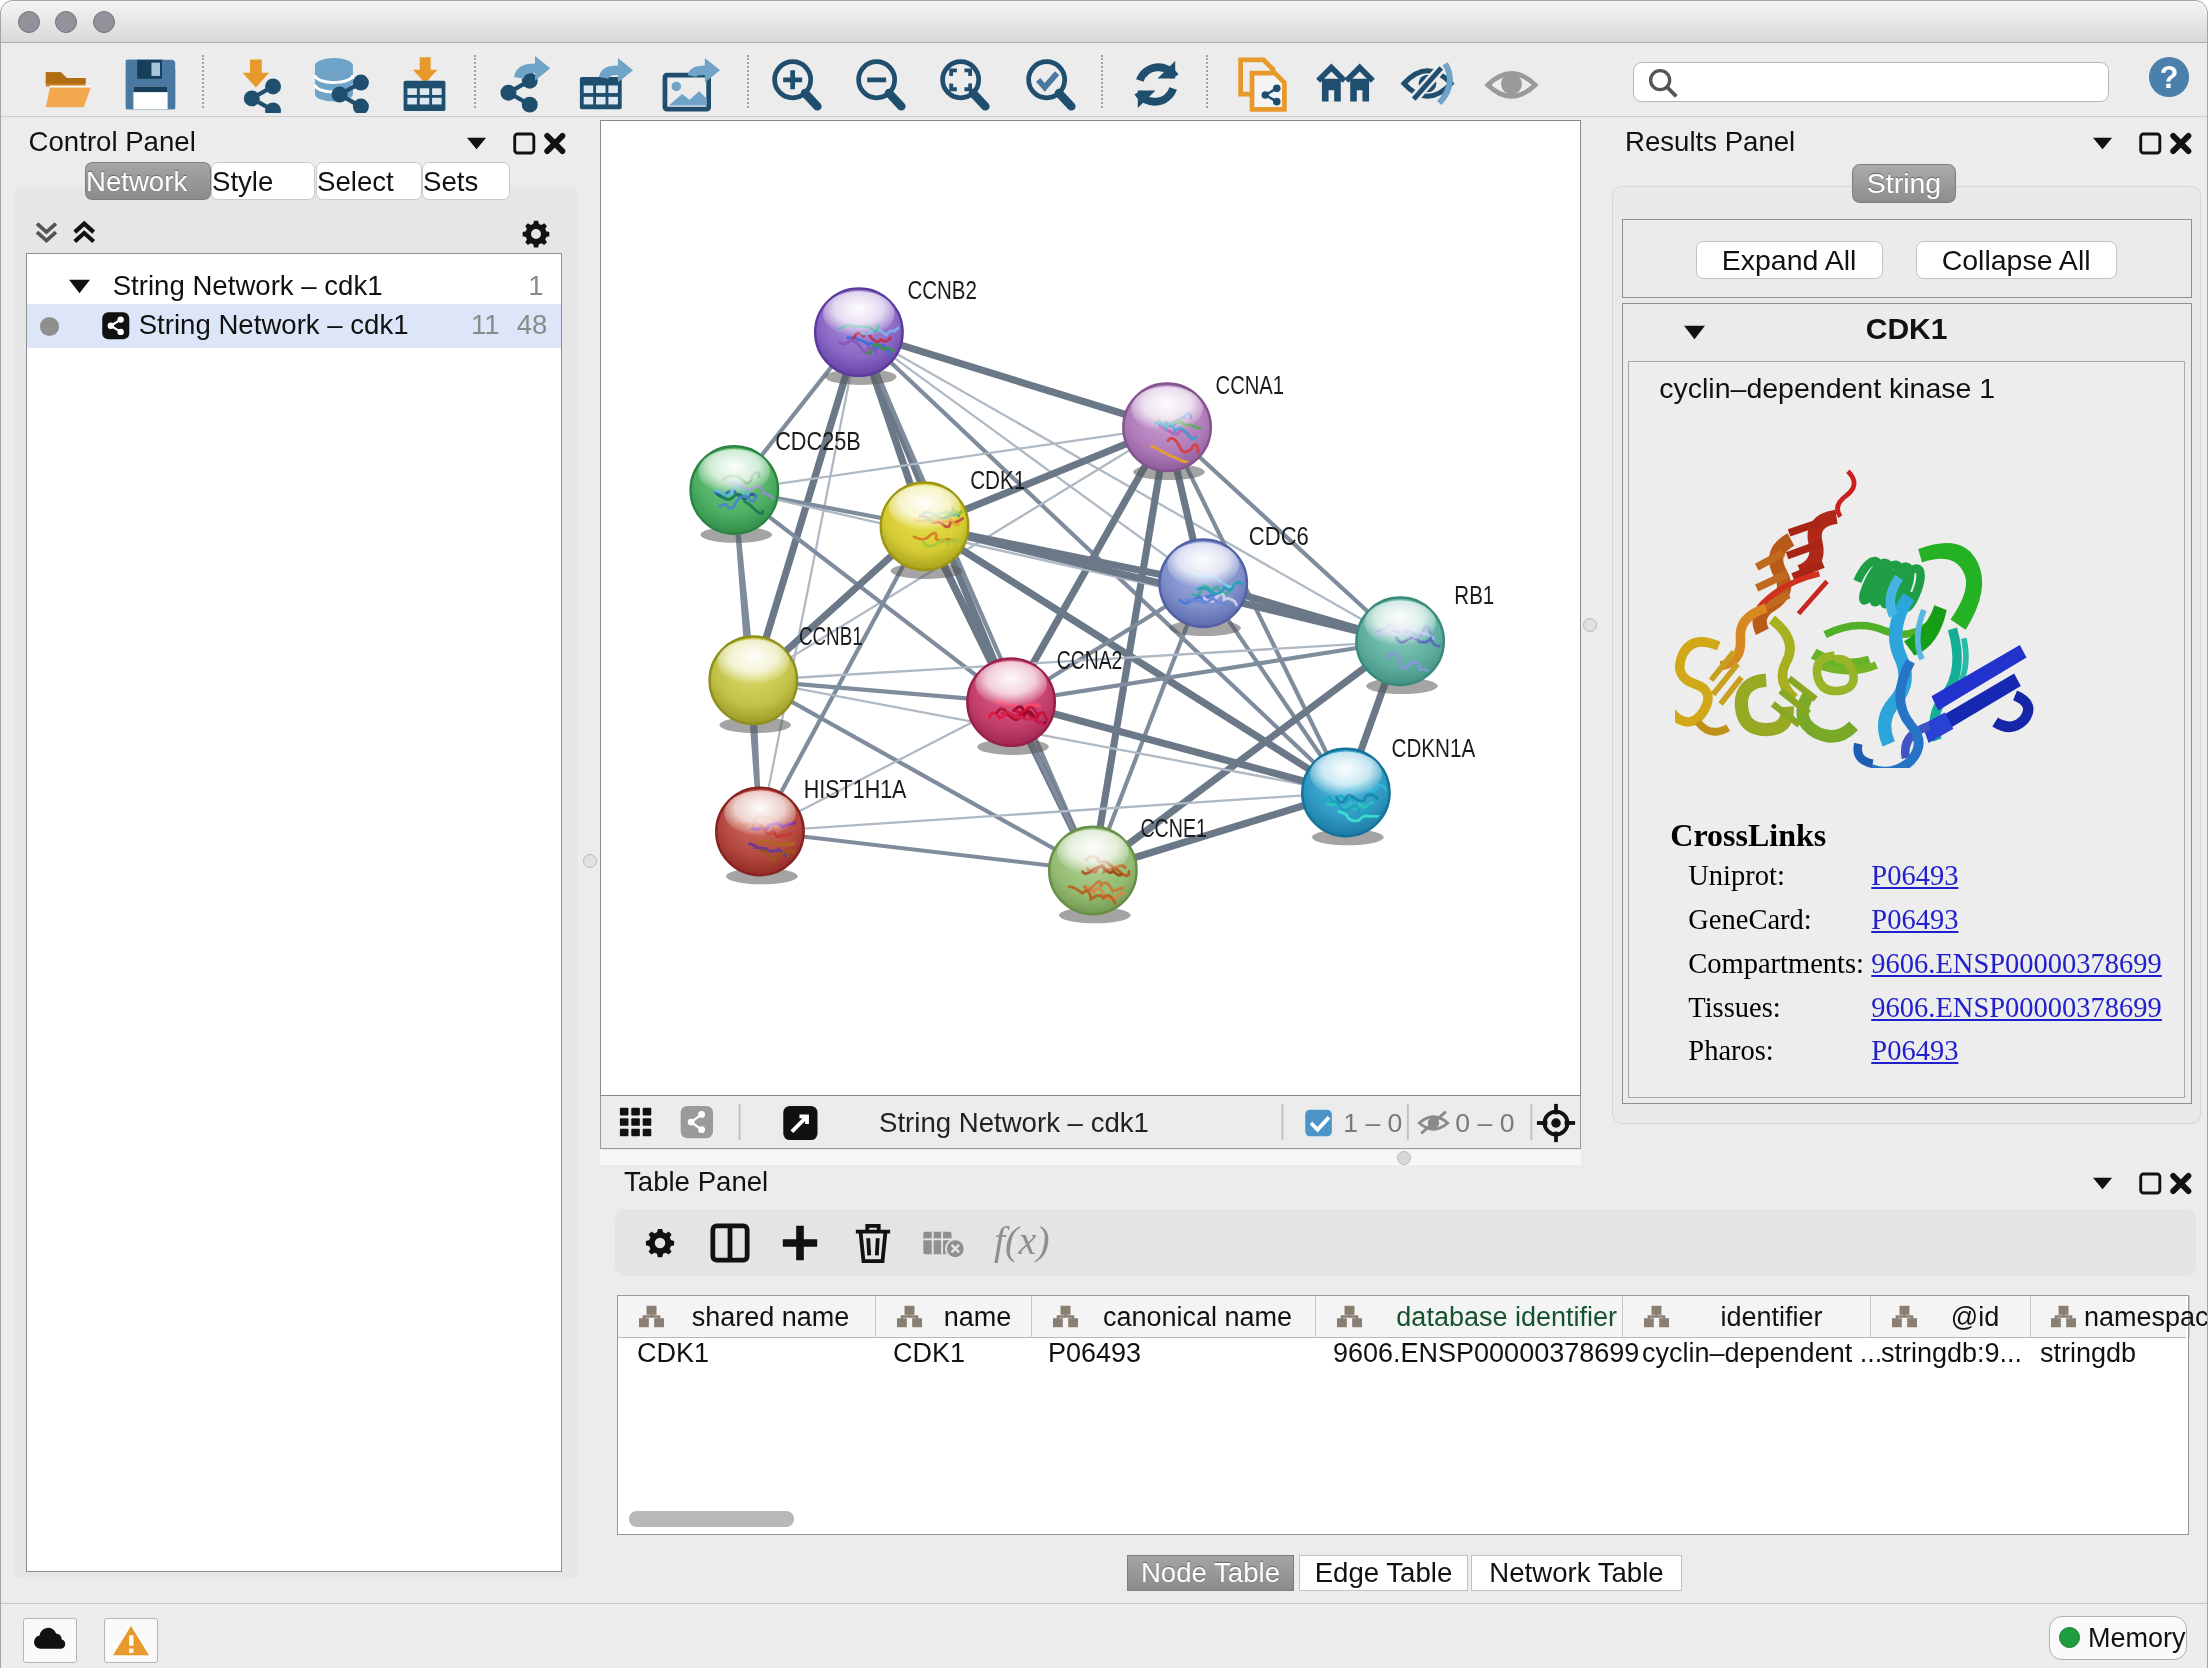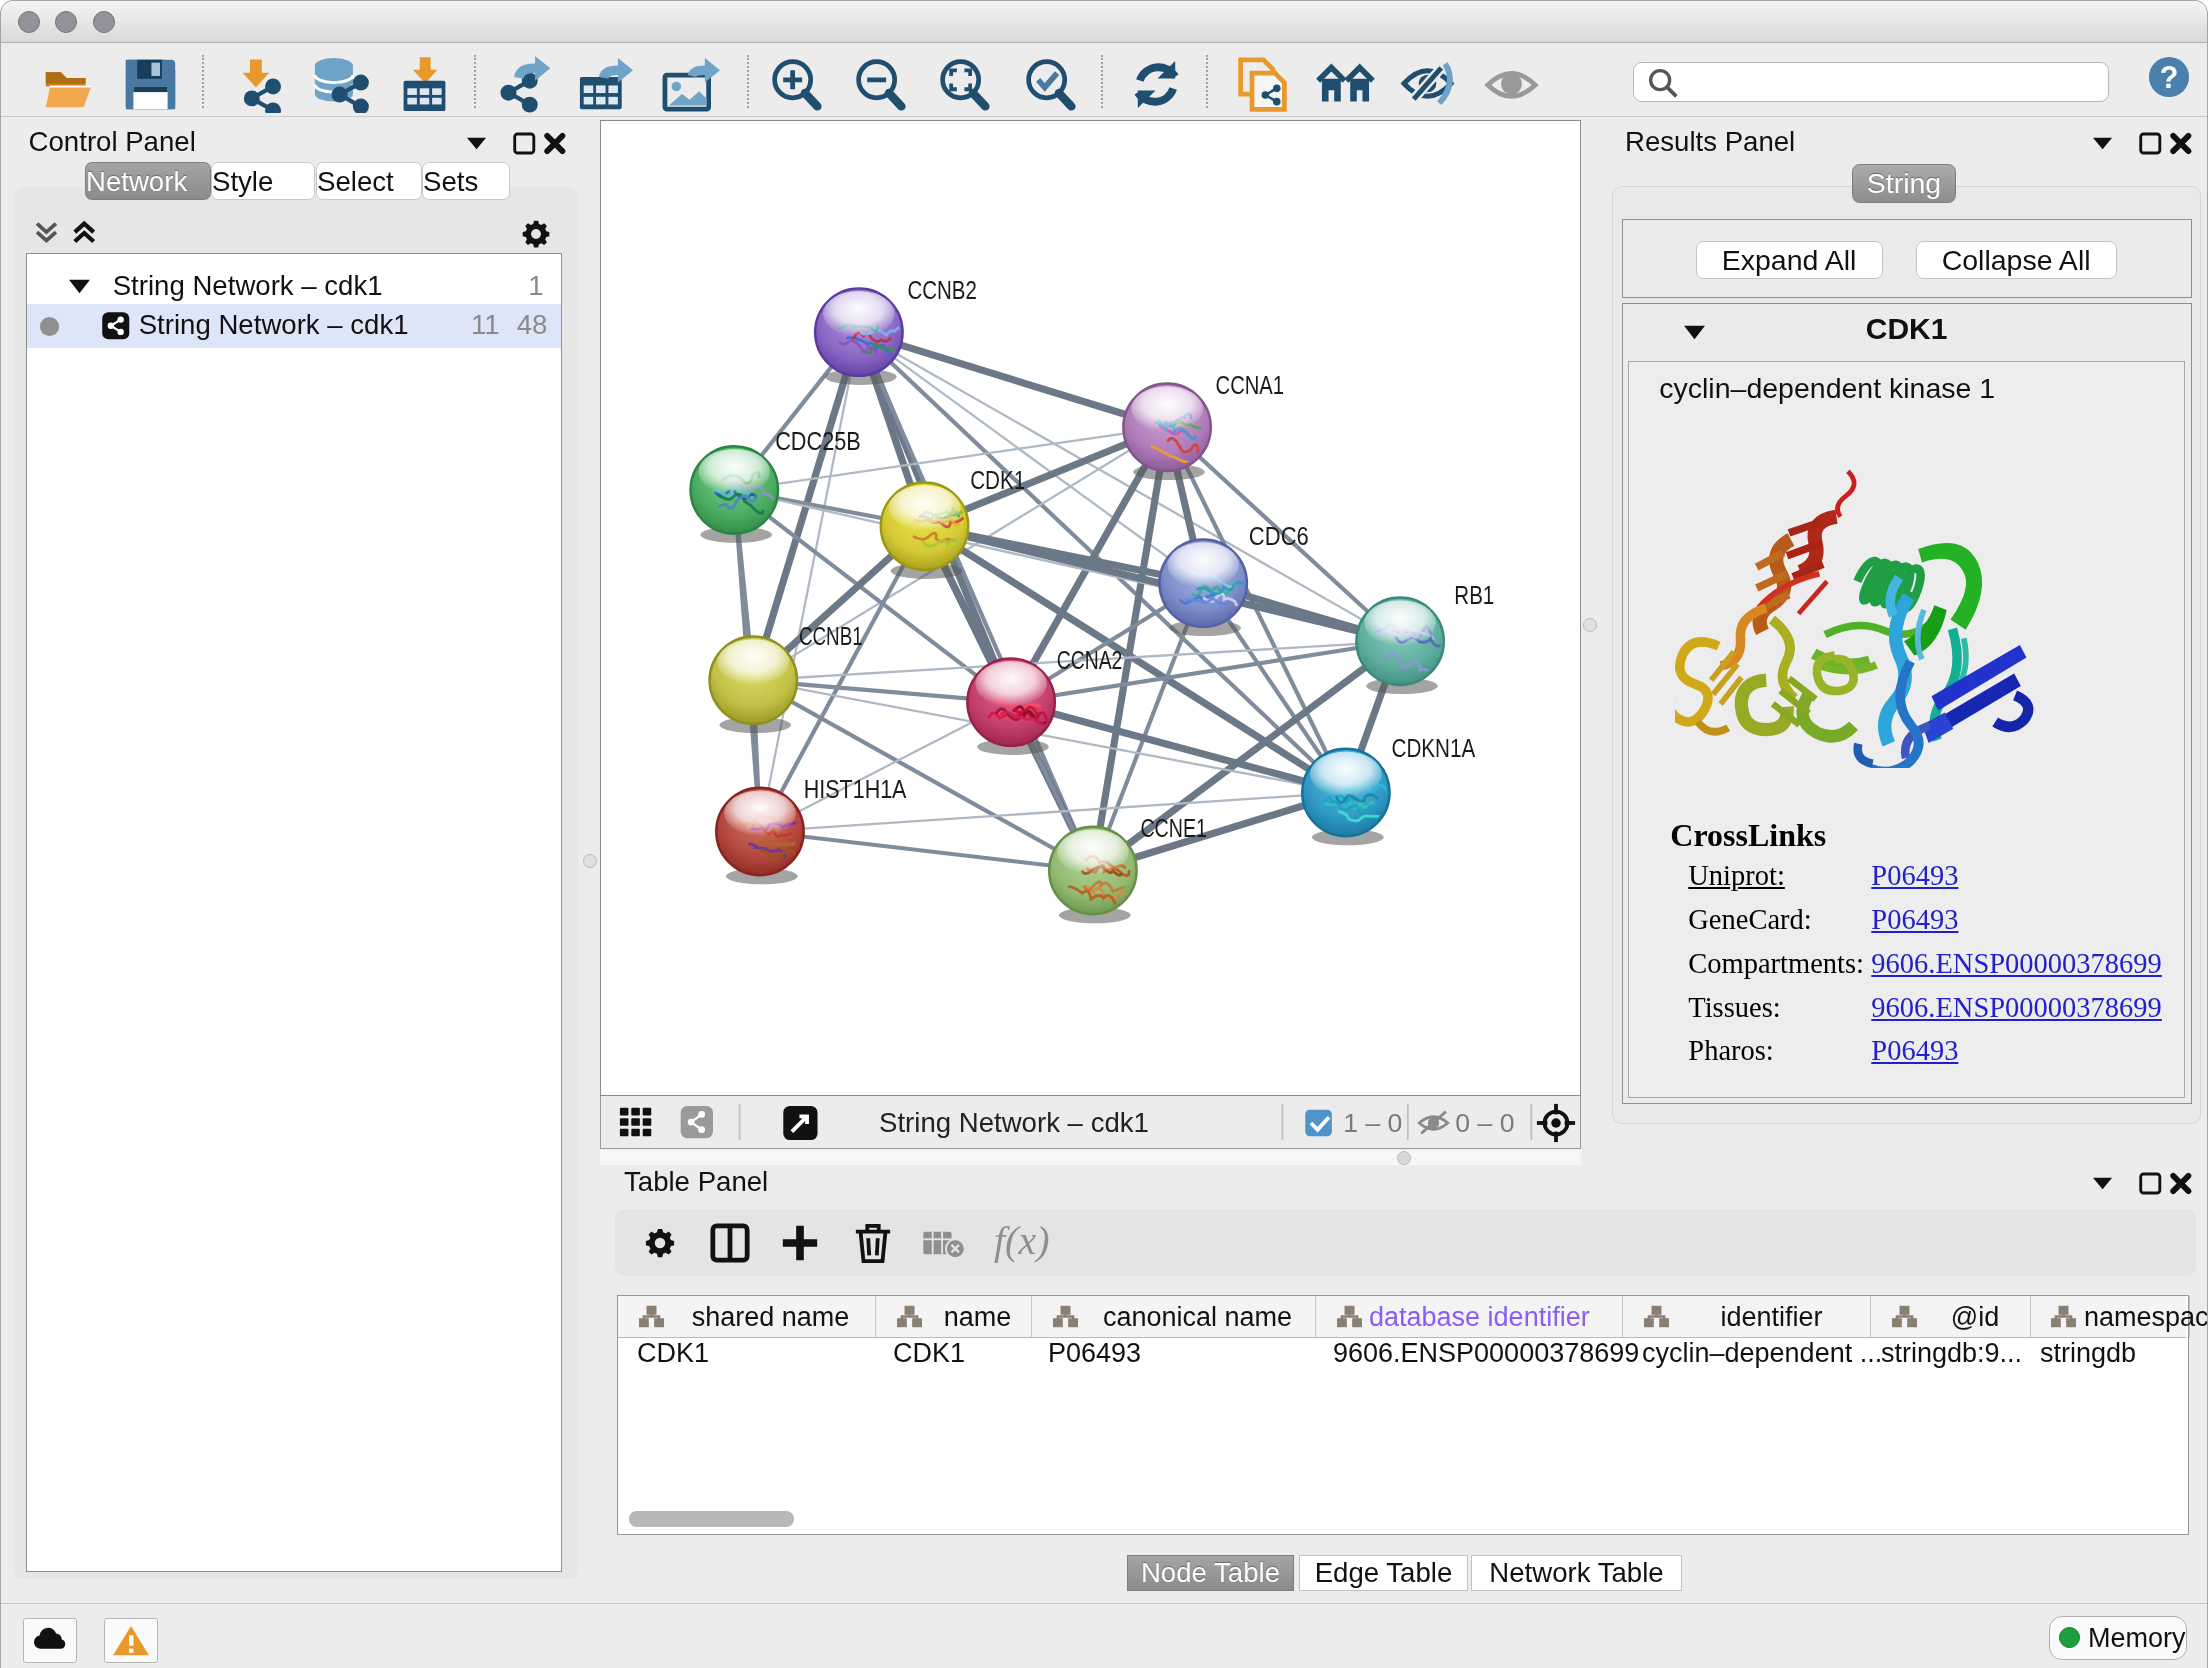--- a/index.html
+++ b/index.html
@@ -678,21 +678,21 @@
 <path d="M370 200 l-93 56 l-7 -15 l93 -54 Z" fill="#2232cc"></path>
 <path d="M364 230 l-87 52 l-7 -14 l87 -51 Z" fill="#1628b2"></path>
 <path d="M284 258 l-24 13 l7 19 l26 -15 Z" fill="#2a42d4"></path>
 <path d="M358 240 q22 9 9 26 q-13 13 -30 2" fill="none" stroke="#1626a8" stroke-width="11"></path>
 <path d="M268 272 q-30 9 -25 34" fill="none" stroke="#4054c4" stroke-width="9"></path>
 <path d="M248 204 q-22 40 0 67 q17 19 0 38 q-19 17 -42 8" fill="none" stroke="#2674c6" stroke-width="10"></path>
 <path d="M208 312 q-19 -4 -15 -21" fill="none" stroke="#1f5cb4" stroke-width="9"></path>
 </svg></div>
 
       <div class="abs serif" style="left:41px;top:455px;font-size:32px;font-weight:bold;color:#000;">CrossLinks</div>
-      <div class="abs serif" style="left:59px;top:498px;font-size:28.5px;color:#000;text-decoration:underline;">Uniprot:</div>
+      <div class="abs serif" style="left:59px;top:498px;font-size:28.5px;color:#000;">Uniprot:</div>
       <div class="abs serif xlink" style="left:242px;top:498px;font-size:28.5px;">P06493</div>
       <div class="abs serif" style="left:59px;top:542px;font-size:28.5px;color:#000;">GeneCard:</div>
       <div class="abs serif xlink" style="left:242px;top:542px;font-size:28.5px;">P06493</div>
       <div class="abs serif" style="left:59px;top:586px;font-size:28.5px;color:#000;">Compartments:</div>
       <div class="abs serif xlink" style="left:242px;top:586px;font-size:28.5px;">9606.ENSP00000378699</div>
       <div class="abs serif" style="left:59px;top:630px;font-size:28.5px;color:#000;">Tissues:</div>
       <div class="abs serif xlink" style="left:242px;top:630px;font-size:28.5px;">9606.ENSP00000378699</div>
       <div class="abs serif" style="left:59px;top:673px;font-size:28.5px;color:#000;">Pharos:</div>
       <div class="abs serif xlink" style="left:242px;top:673px;font-size:28.5px;">P06493</div>
     </div>
@@ -774,21 +774,21 @@
 <div class="abs" style="left:467px;top:5.7px;width:225px;text-align:center;font-size:27px;color:#111;">canonical name</div>
 <div class="th" style="left:698px;width:307px;"></div>
 <div class="abs" style="left:719px;top:8.6px;"><svg width="25" height="23" viewBox="0 0 26 24">
           <g fill="none" stroke="#8a7f72" stroke-width="2.4">
             <rect x="9" y="2" width="8" height="7" fill="#8a7f72"></rect>
             <rect x="1" y="15" width="8" height="7" fill="#8a7f72"></rect>
             <rect x="17" y="15" width="8" height="7" fill="#8a7f72"></rect>
             <path d="M13 9 v3 M5 15 v-3 h16 v3"></path>
           </g>
         </svg></div>
-<div class="abs" style="left:751px;top:5.7px;width:248px;text-align:left;font-size:27px;color:#8b5cf6;">database identifier</div>
+<div class="abs" style="left:751px;top:5.7px;width:248px;text-align:right;font-size:27px;color:#14532d;">database identifier</div>
 <div class="th" style="left:1005px;width:248px;"></div>
 <div class="abs" style="left:1026px;top:8.6px;"><svg width="25" height="23" viewBox="0 0 26 24">
           <g fill="none" stroke="#8a7f72" stroke-width="2.4">
             <rect x="9" y="2" width="8" height="7" fill="#8a7f72"></rect>
             <rect x="1" y="15" width="8" height="7" fill="#8a7f72"></rect>
             <rect x="17" y="15" width="8" height="7" fill="#8a7f72"></rect>
             <path d="M13 9 v3 M5 15 v-3 h16 v3"></path>
           </g>
         </svg></div>
 <div class="abs" style="left:1059px;top:5.7px;width:189px;text-align:center;font-size:27px;color:#111;">identifier</div>

